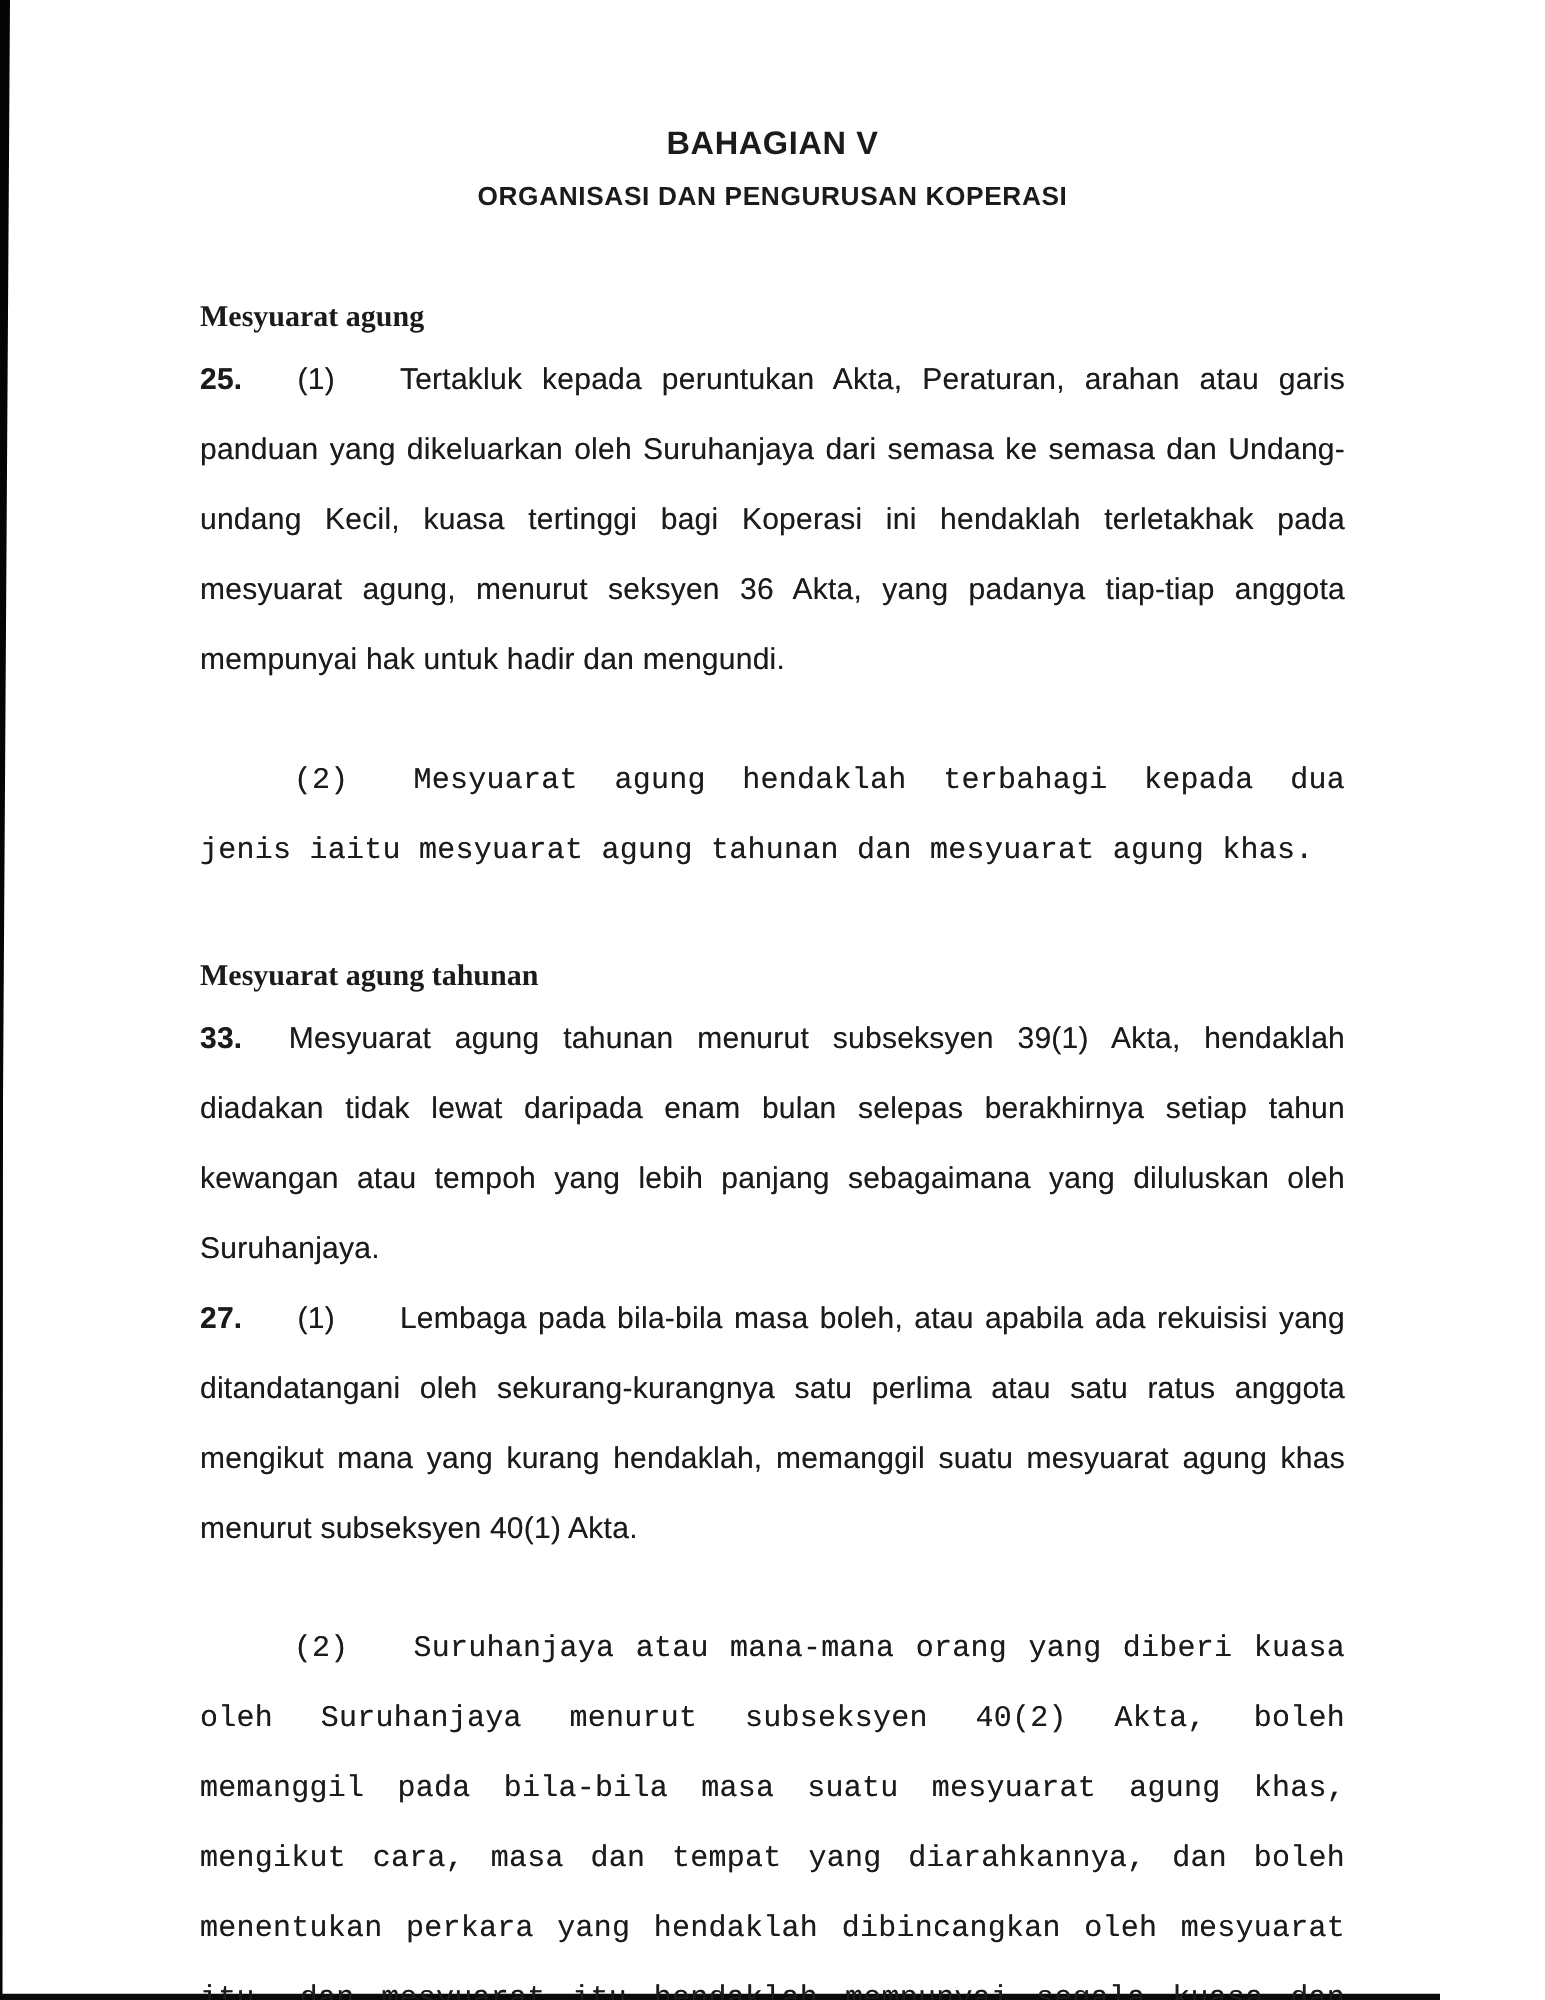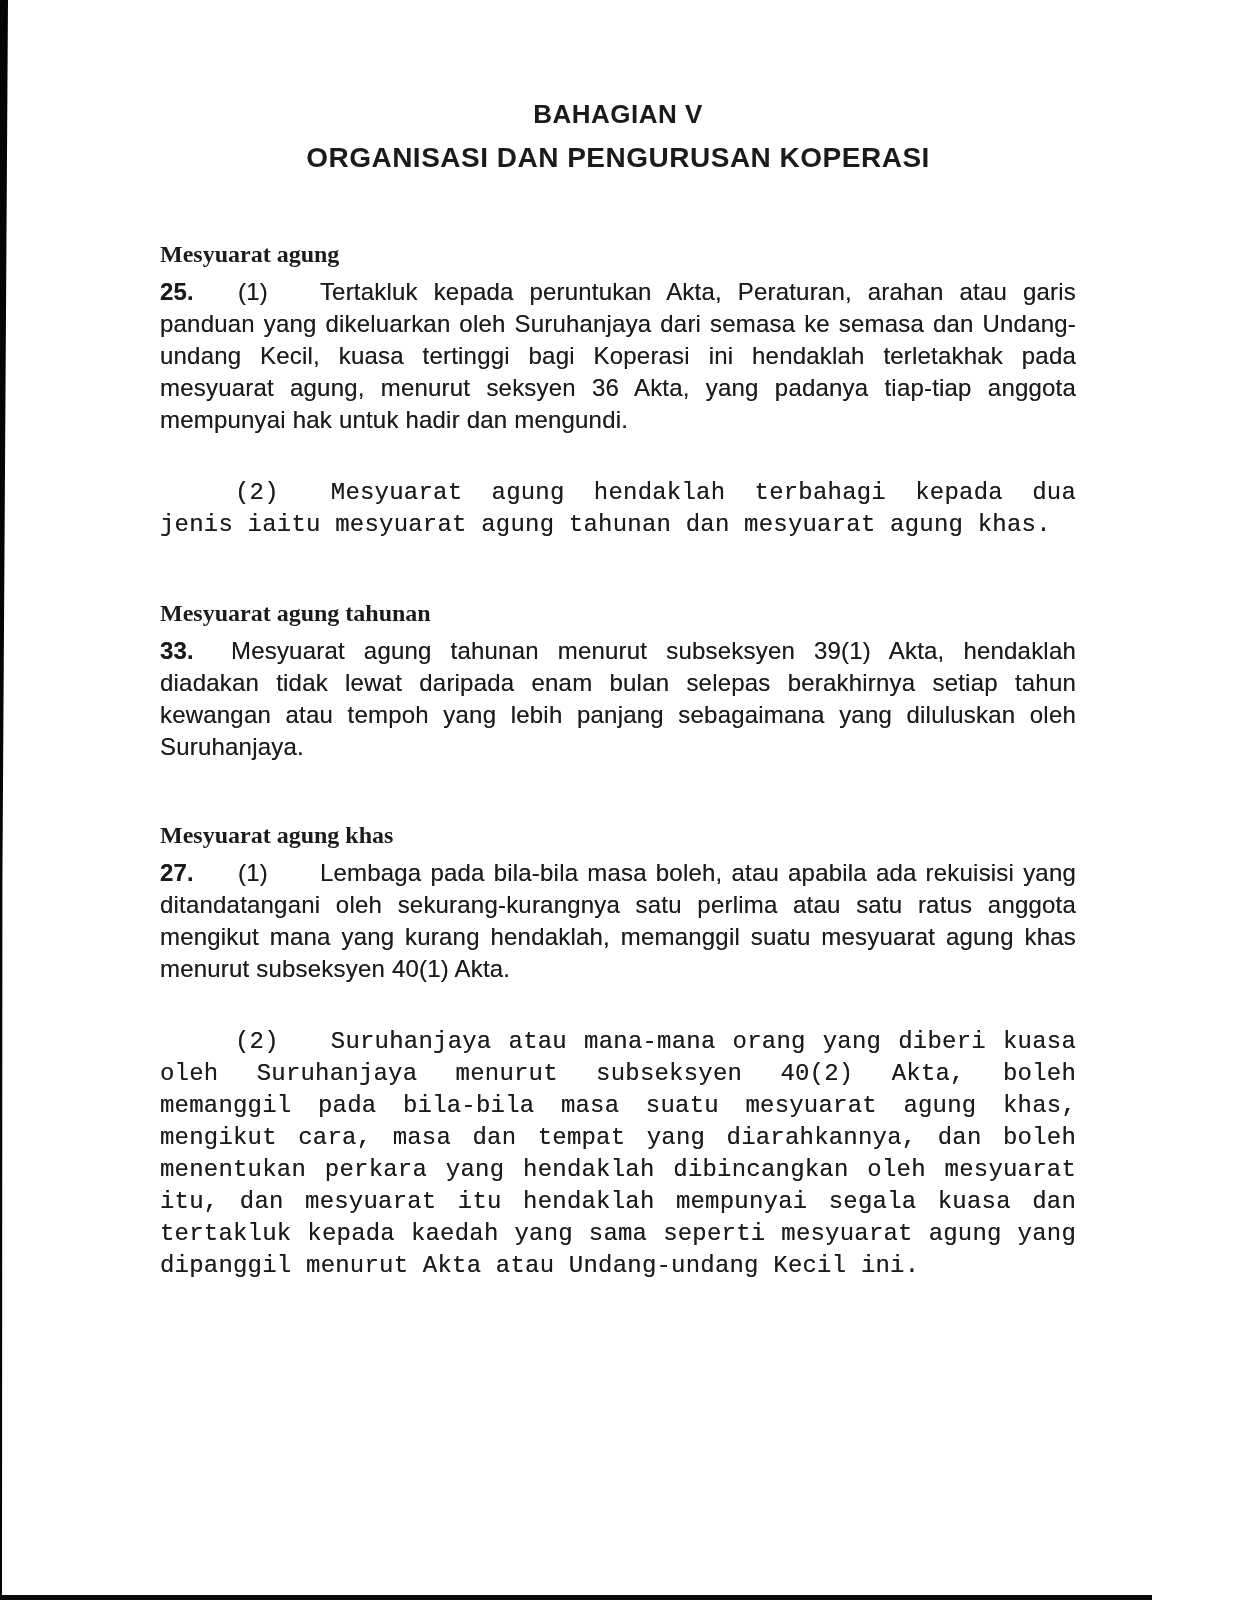--- a/index.html
+++ b/index.html
@@ -41,39 +41,39 @@
     margin-bottom: 58px;
   }
   .part-title {
     font-size: 26px;
     font-weight: bold;
     letter-spacing: 0.5px;
     line-height: 36px;
     margin: 0 0 8px 0;
   }
   .part-subtitle {
-    font-size: 28px;
+    font-size: 21px;
     font-weight: bold;
     letter-spacing: 0.5px;
     line-height: 36px;
     margin: 0;
   }
   .section-heading {
     font-size: 24px;
     font-weight: bold;
     line-height: 40px;
     margin: 52px 0 2px 0;
     font-family: Liberation Serif, serif;
   }
   .doc-header + section .section-heading {
     margin-top: 0;
   }
   .para {
     font-size: 24px;
-    line-height: 32px;
+    line-height: 56px;
     text-align: justify;
     margin: 0 0 0 0;
     letter-spacing: 0.2px;
     text-shadow: 0 0 0.5px rgba(0,0,0,0.55);
   }
   .para + .para {
     margin-top: 41px;
   }
   .para-indent {
     text-indent: 75px;
@@ -112,21 +112,20 @@
       <p class="para para-indent"><span class="sub">(2)</span><span class="gap g-sub"></span><span class="txt">Mesyuarat agung hendaklah terbahagi kepada dua jenis iaitu mesyuarat agung tahunan dan mesyuarat agung khas.</span></p>
     </section>
 
     <section>
       <h2 class="section-heading">Mesyuarat agung tahunan</h2>
 
       <p class="para"><span class="num">33.</span><span class="gap g-solo"></span><span class="txt">Mesyuarat agung tahunan menurut subseksyen 39(1) Akta, hendaklah diadakan tidak lewat daripada enam bulan selepas berakhirnya setiap tahun kewangan atau tempoh yang lebih panjang sebagaimana yang diluluskan oleh Suruhanjaya.</span></p>
     </section>
 
     <section>
-      <h2 class="section-heading">Mesyuarat agung khas</h2>
 
       <p class="para"><span class="num">27.</span><span class="gap g-num"></span><span class="sub">(1)</span><span class="gap g-sub"></span><span class="txt">Lembaga pada bila-bila masa boleh, atau apabila ada rekuisisi yang ditandatangani oleh sekurang-kurangnya satu perlima atau satu ratus anggota mengikut mana yang kurang hendaklah, memanggil suatu mesyuarat agung khas menurut subseksyen 40(1) Akta.</span></p>
 
       <p class="para para-indent"><span class="sub">(2)</span><span class="gap g-sub"></span><span class="txt">Suruhanjaya atau mana-mana orang yang diberi kuasa oleh Suruhanjaya menurut subseksyen 40(2) Akta, boleh memanggil pada bila-bila masa suatu mesyuarat agung khas, mengikut cara, masa dan tempat yang diarahkannya, dan boleh menentukan perkara yang hendaklah dibincangkan oleh mesyuarat itu, dan mesyuarat itu hendaklah mempunyai segala kuasa dan tertakluk kepada kaedah yang sama seperti mesyuarat agung yang dipanggil menurut Akta atau Undang-undang Kecil ini.</span></p>
     </section>
 
   </div>
 </div>
 
 </body></html>

